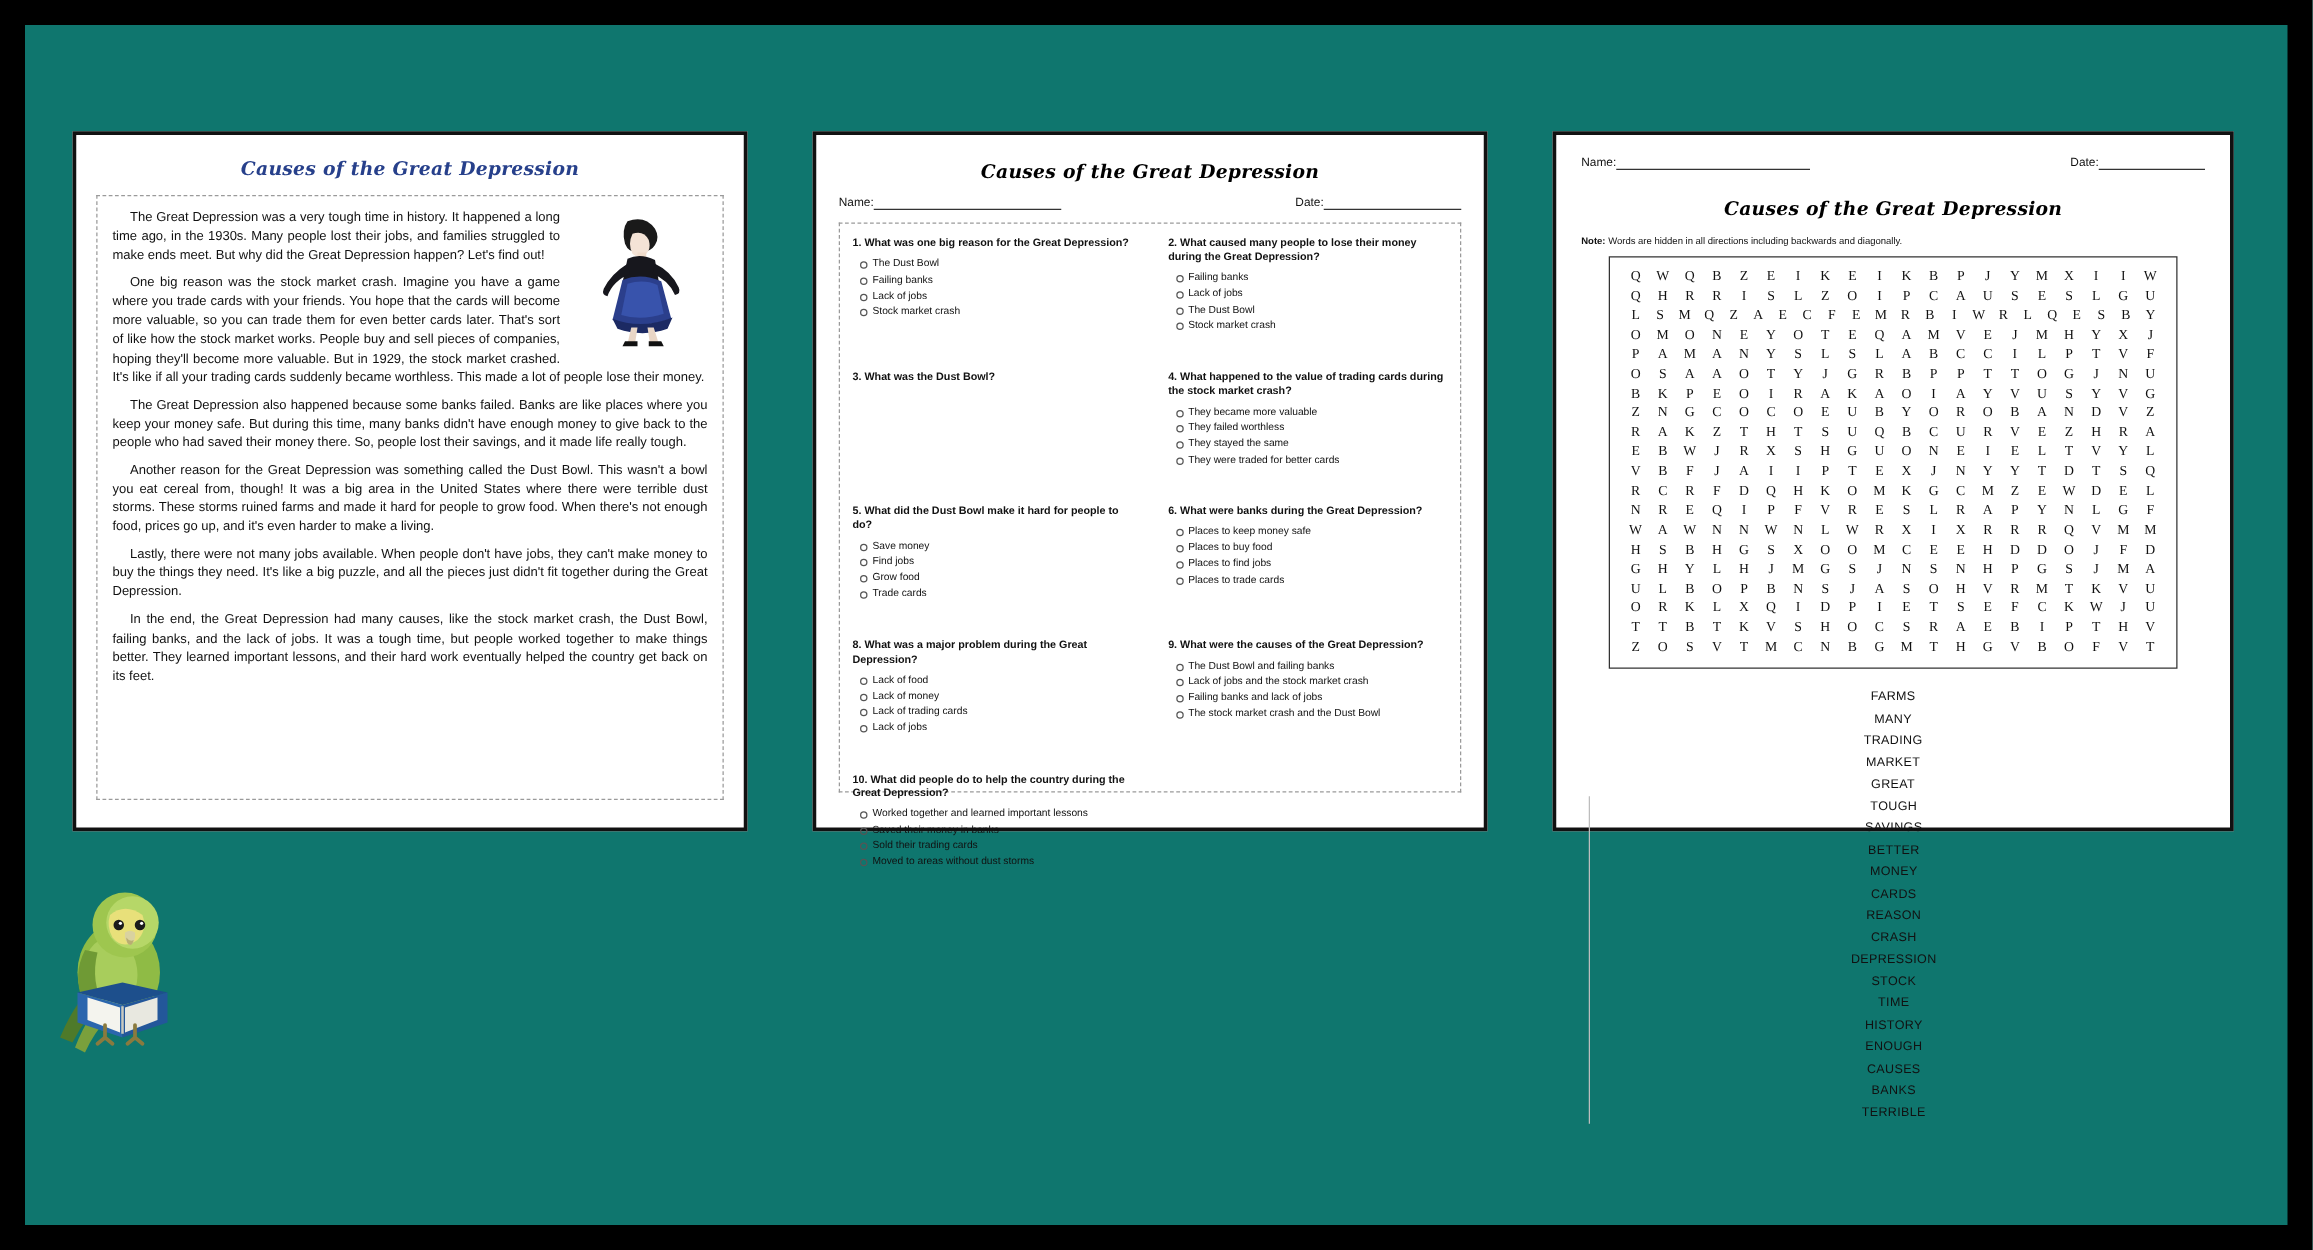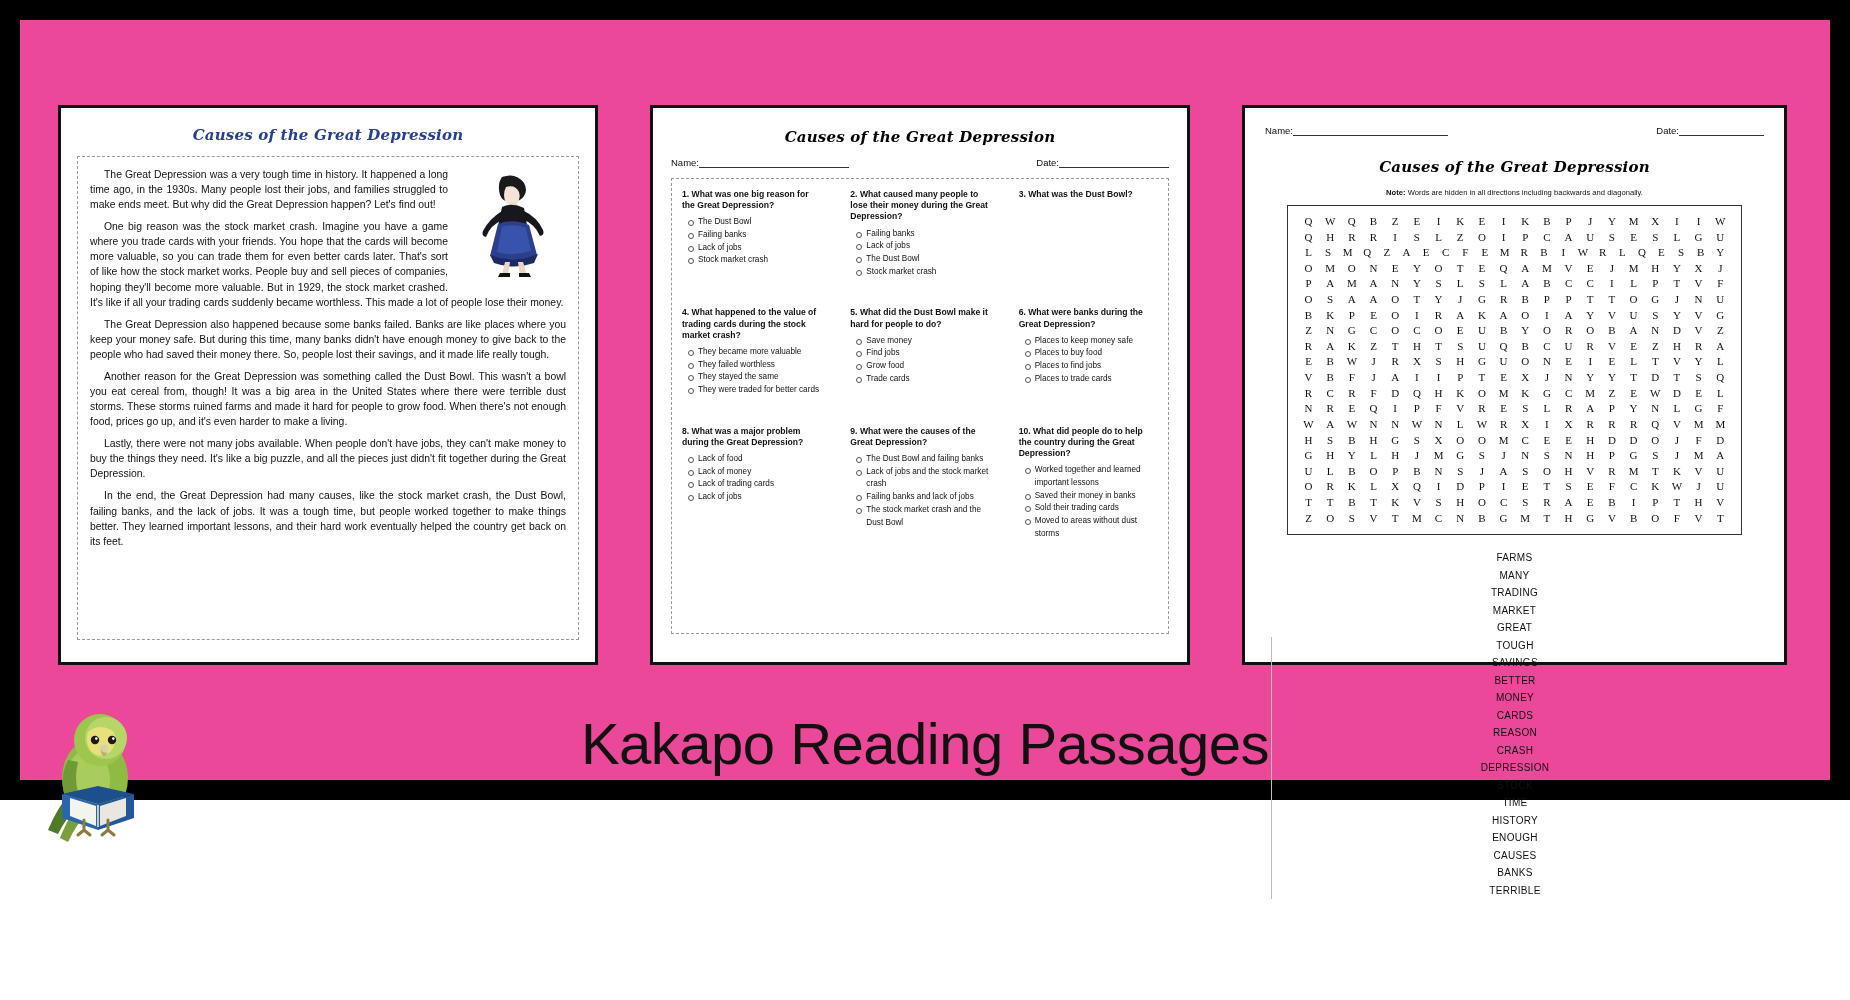--- a/index.html
+++ b/index.html
@@ -9,22 +9,22 @@
   }
   body {
     width: 1850px;
     height: 1000px;
     font-family: "Liberation Sans", sans-serif;
     overflow: hidden;
   }
   .stage {
     position: relative;
     width: 1850px;
-    height: 800px;
-    background: #ec4899;
+    height: 1000px;
+    background: #0f766e;
     box-sizing: border-box;
     border: 20px solid #000000;
   }
 
   
   .page {
     position: absolute;
     background: #ffffff;
     border: 3px solid #111111;
     box-sizing: border-box;
@@ -89,21 +89,21 @@
   }
   .quiz-nd { margin-bottom: 10px; }
   .quiz-grid-box {
     border: 1px dashed #9a9a9a;
     padding: 10px 10px 8px 10px;
     box-sizing: border-box;
     height: calc(100% - 28px);
   }
   .quiz-grid {
     display: grid;
-    grid-template-columns: 1fr 1fr 1fr;
+    grid-template-columns: 1fr 1fr;
     column-gap: 18px;
     row-gap: 12px;
     gap: 29px;
   }
   .qitem .qtext {
     font-size: 8.6px;
     font-weight: bold;
     color: #111;
     line-height: 1.3;
     margin-bottom: 5px;
@@ -127,21 +127,21 @@
     border: 1px solid #555;
     border-radius: 50%;
   }
 
   
   .ws-wrap {
     position: absolute;
     left: 20px; right: 20px; top: 16px; bottom: 16px;
   }
   .ws-note {
-    text-align: center;
+    text-align: left;
     font-size: 7.6px;
     color: #111;
     margin: 12px 0 8px 0;
   }
   .ws-note b { font-weight: bold; }
   .ws-gridbox {
     border: 1px solid #333;
     margin: 0 22px;
     padding: 8px 6px;
     box-sizing: border-box;
@@ -836,21 +836,20 @@
             <div class="ws-word">HISTORY</div>
             <div class="ws-word">ENOUGH</div>
             <div class="ws-word">CAUSES</div>
             <div class="ws-word">BANKS</div>
             <div class="ws-word">TERRIBLE</div>
           </div>
       </div>
     </div>
   </div>
 
-  <div class="footer-title">Kakapo Reading Passages</div>
 
   <div class="mascot">
     <svg viewBox="0 0 110 145" width="110" height="145" aria-hidden="true">
 
       <path d="M8 132 q10 -24 22 -36 l10 8 q-14 16 -22 32 z" fill="#4e7a2a"></path>
       <path d="M20 140 q10 -26 24 -38 l8 8 q-16 16 -24 34 z" fill="#7aa03c"></path>
 
       <ellipse cx="55" cy="80" rx="33" ry="40" fill="#8fbb45"></ellipse>
       <ellipse cx="48" cy="82" rx="22" ry="30" fill="#a8cd5c"></ellipse>
 

